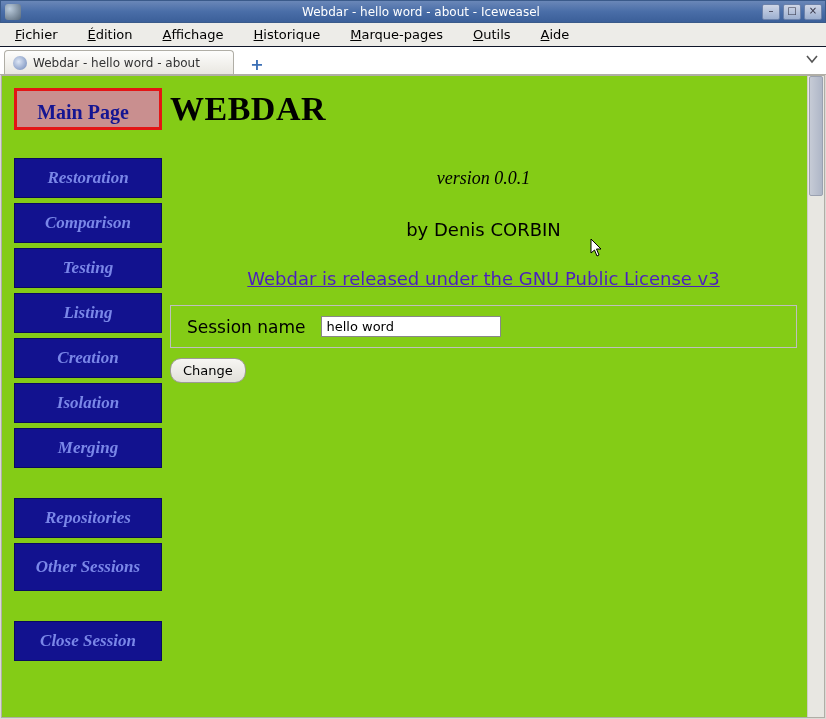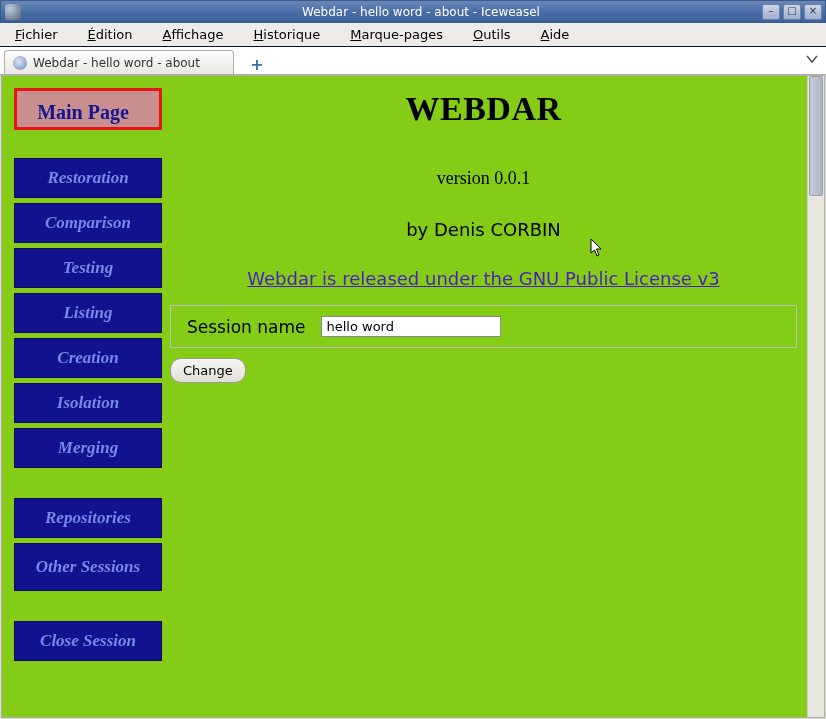--- a/index.html
+++ b/index.html
@@ -178,30 +178,30 @@
   }
   .side-gap { height: 25px; }
   
   .main {
     flex: 1;
     padding: 6px 10px 0 0;
     font-family: Georgia, "Times New Roman", serif;
     color: #000;
   }
   .main h1 {
-    text-align: center;
     font-size: 34px;
     margin: 8px 0 40px 0;
     letter-spacing: 0.5px;
     font-weight: bold;
   }
   .main .version {
     text-align: center;
     font-size: 18px;
     margin-bottom: 30px;
+    font-style: italic;
   }
   .main .author {
     text-align: center;
     font-size: 18px;
     font-family: "DejaVu Sans", Arial, sans-serif;
     margin-bottom: 28px;
   }
   .main .license {
     text-align: center;
     margin-bottom: 16px;

